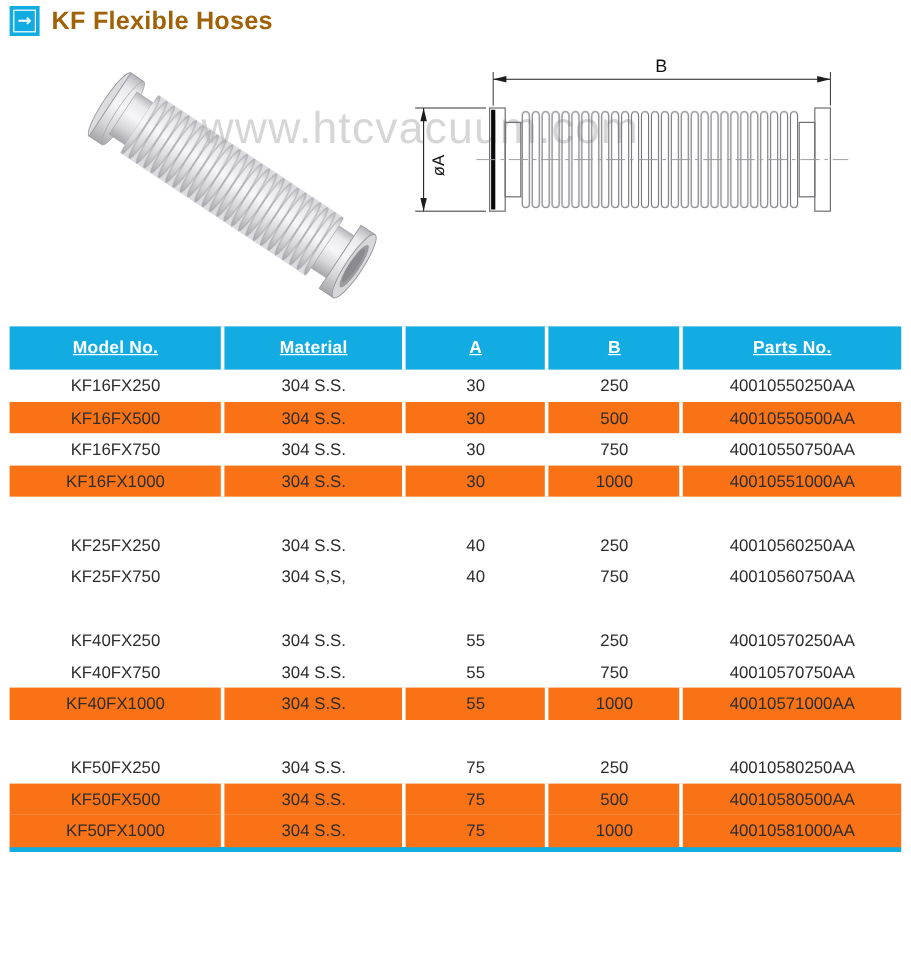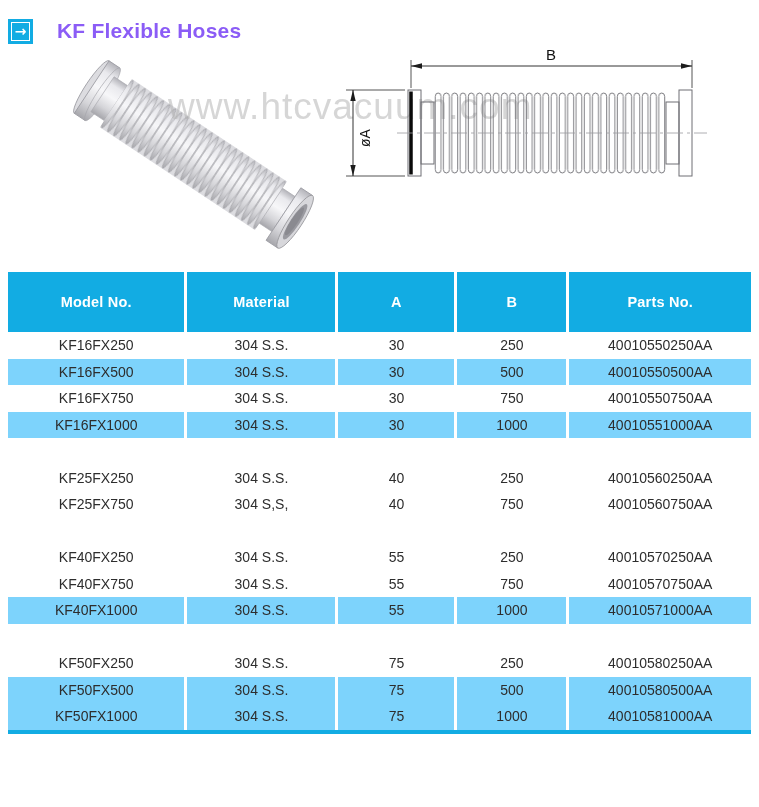--- a/index.html
+++ b/index.html
@@ -4,35 +4,35 @@
 <style>
   html,body { margin:0; padding:0; background:#ffffff; }
   body { width:759px; height:807px; font-family:"Liberation Sans", sans-serif; }
   .page { position:relative; width:759px; height:807px; overflow:hidden; background:#fff; }
 
   
   .title-bar { position:absolute; left:8px; top:5px; display:flex; align-items:center; gap:10px; }
   .title-icon { width:25px; height:25px; background:#12ACE3; display:flex; align-items:center; justify-content:center; box-sizing:border-box; }
   .icon-inner { width:19px; height:19px; border:1.5px solid #ffffff; box-sizing:border-box; display:flex; align-items:center; justify-content:center;
                 color:#fff; font-family:"DejaVu Sans", sans-serif; font-size:14px; font-weight:bold; line-height:1; }
-  .page-title { margin:14px; font-size:21px; font-weight:bold; color:#8b5cf6; letter-spacing:0.2px; }
+  .page-title { margin:0; font-size:21px; font-weight:bold; color:#a16207; letter-spacing:0.2px; }
 
   
   .figure-area { position:absolute; left:0; top:38px; width:759px; height:225px; }
   .photo    { position:absolute; left:46px;  top:6px;  z-index:1; }
   .watermark{ position:absolute; left:168px; top:48px; z-index:2; font-size:37px; color:#b5b5b5; opacity:0.55; letter-spacing:1px; white-space:nowrap; }
   .drawing  { position:absolute; left:339px; top:8px;  z-index:3; }
 
   
   .spec-table { position:absolute; left:8px; top:272px; width:743px; border-collapse:collapse; table-layout:fixed;
                 font-size:14px; color:#2d2d2d; border-bottom:4px solid #12ACE3; }
-  .spec-table th { background:#12ACE3; color:#ffffff; font-weight:bold; height:28px; font-size:14.5px; letter-spacing:0.2px; padding:16px; text-align:center; }
+  .spec-table th { background:#12ACE3; color:#ffffff; font-weight:bold; height:28px; font-size:14.5px; letter-spacing:0.2px; padding:4px; text-align:center;text-decoration:underline; }
   .spec-table td { height:26.5px; padding:0; text-align:center; }
   .spec-table th + th, .spec-table td + td { border-left:3px solid #ffffff; }
-  tr.row-gray td { background:#7dd3fc; }
+  tr.row-gray td { background:#f97316; }
   tr.gap-row td { background:#ffffff; border-left:none; }
 </style>
 </head>
 <body>
 
 <div class="page">
 
   <header class="title-bar">
     <span class="title-icon">
         <span class="icon-inner">→</span>

